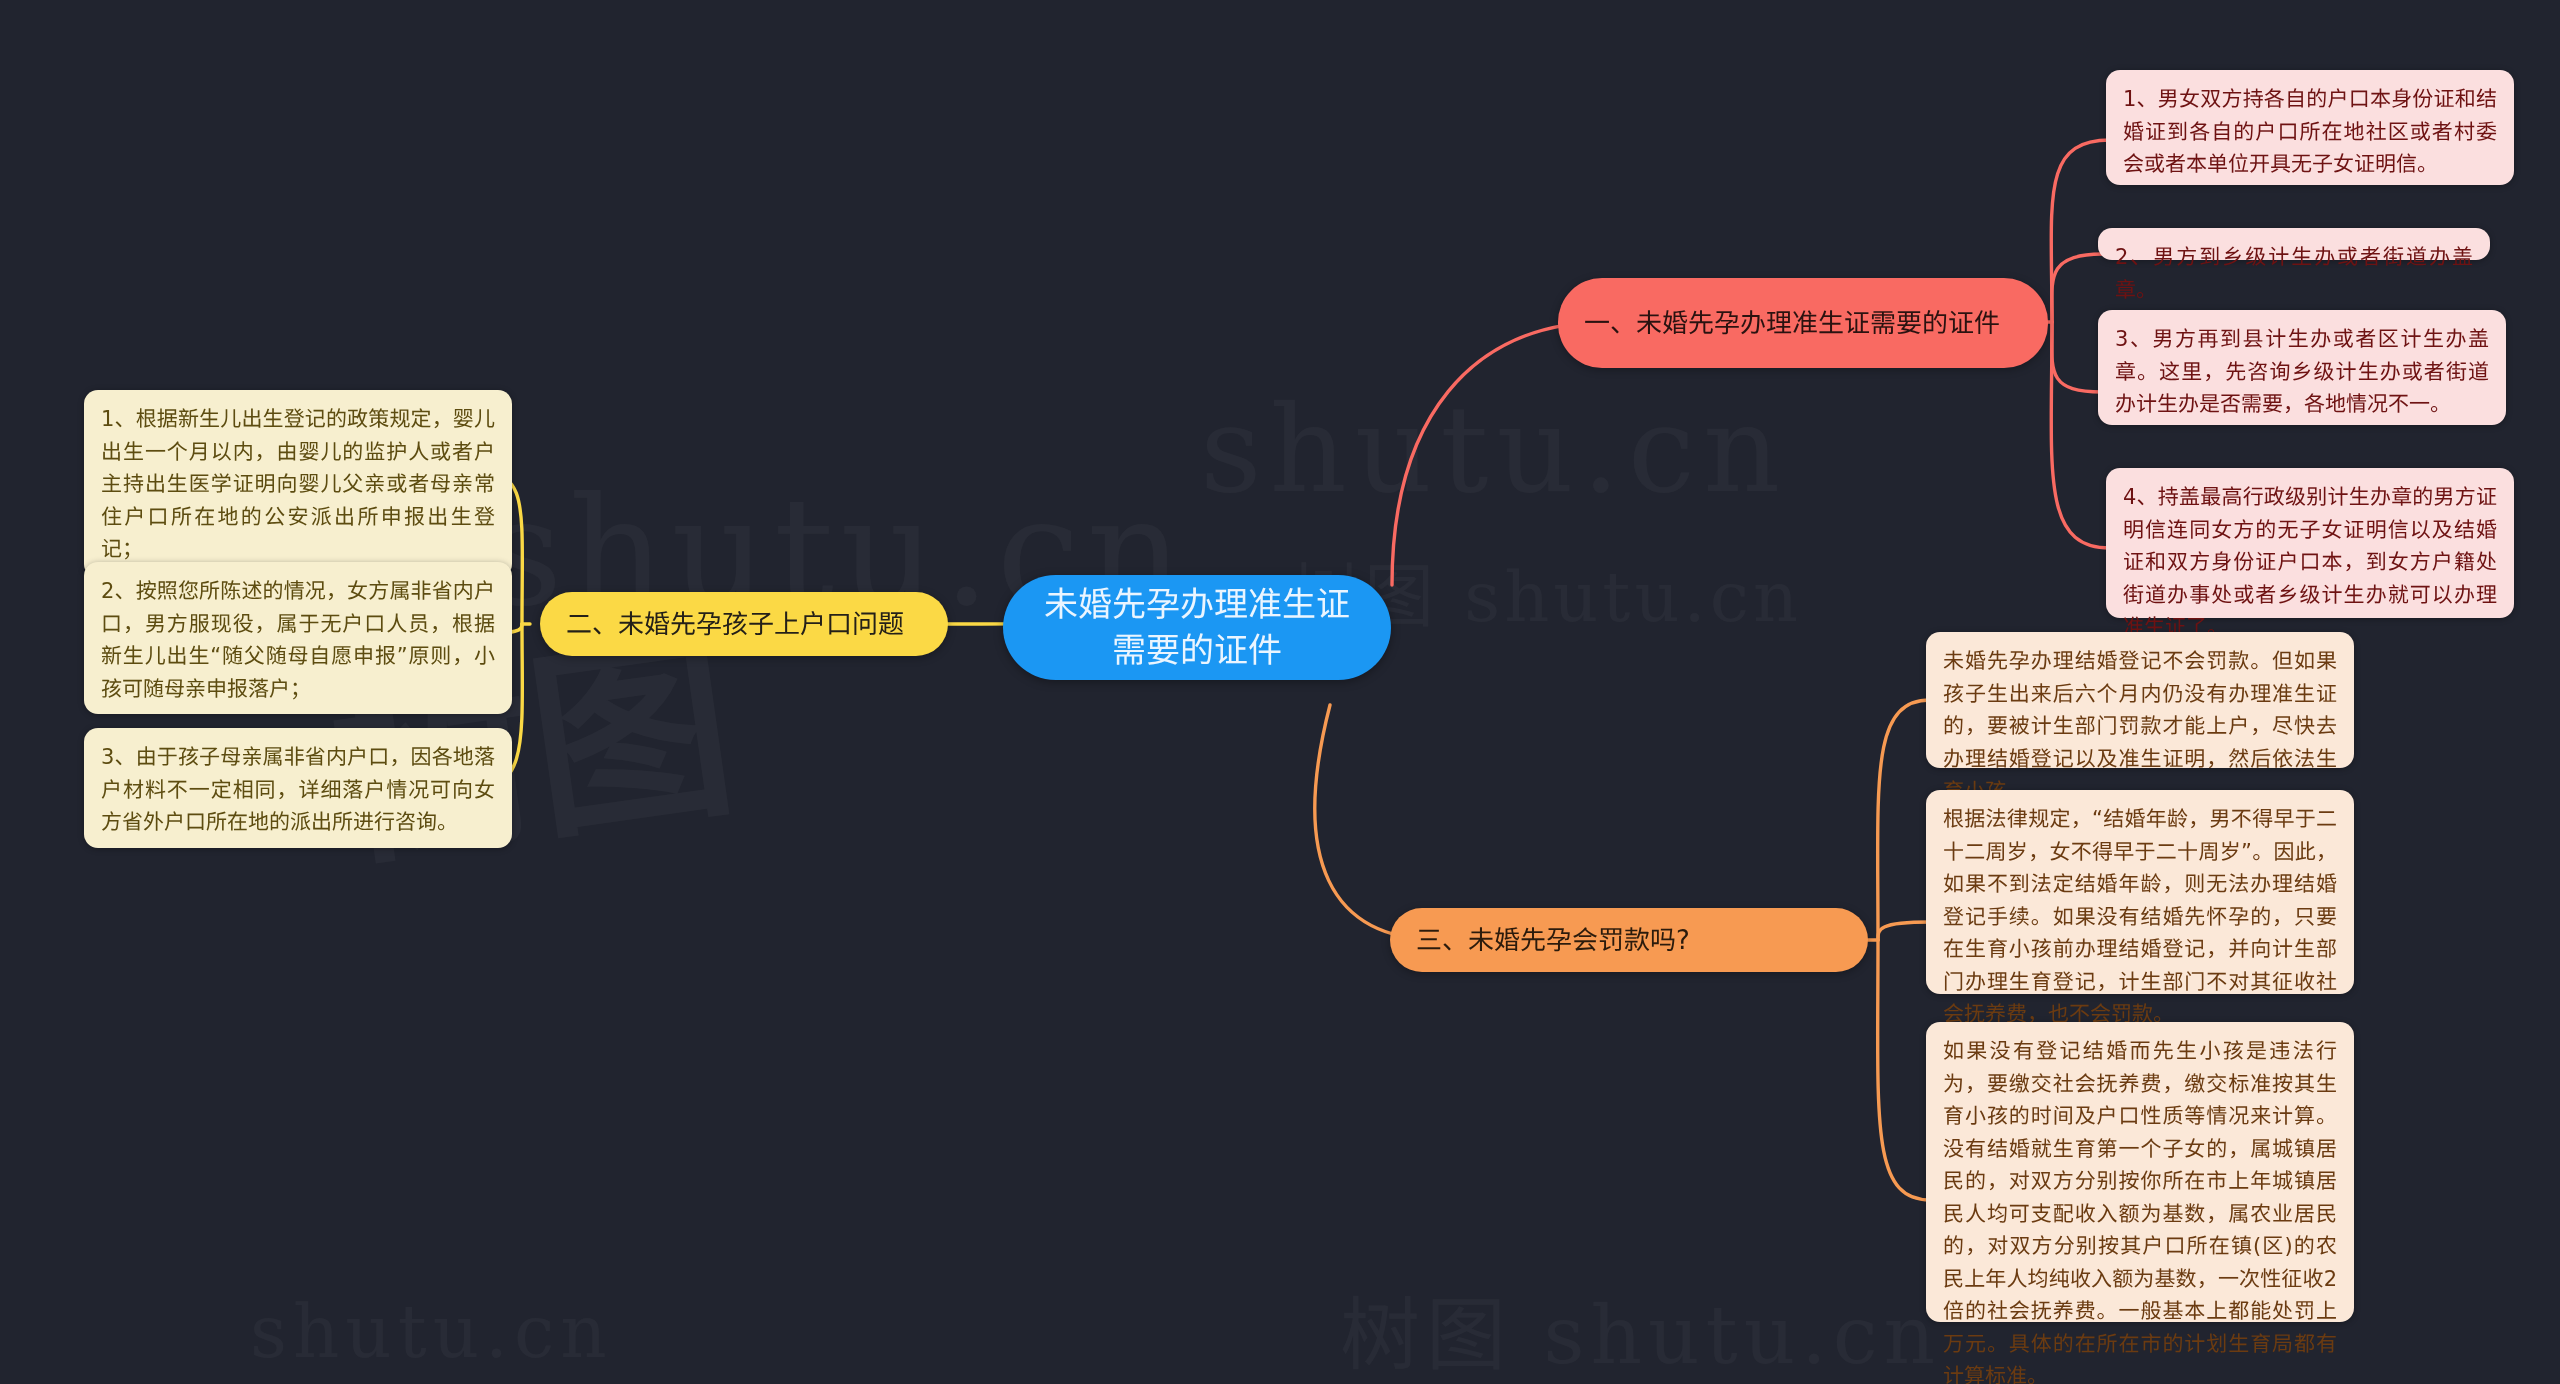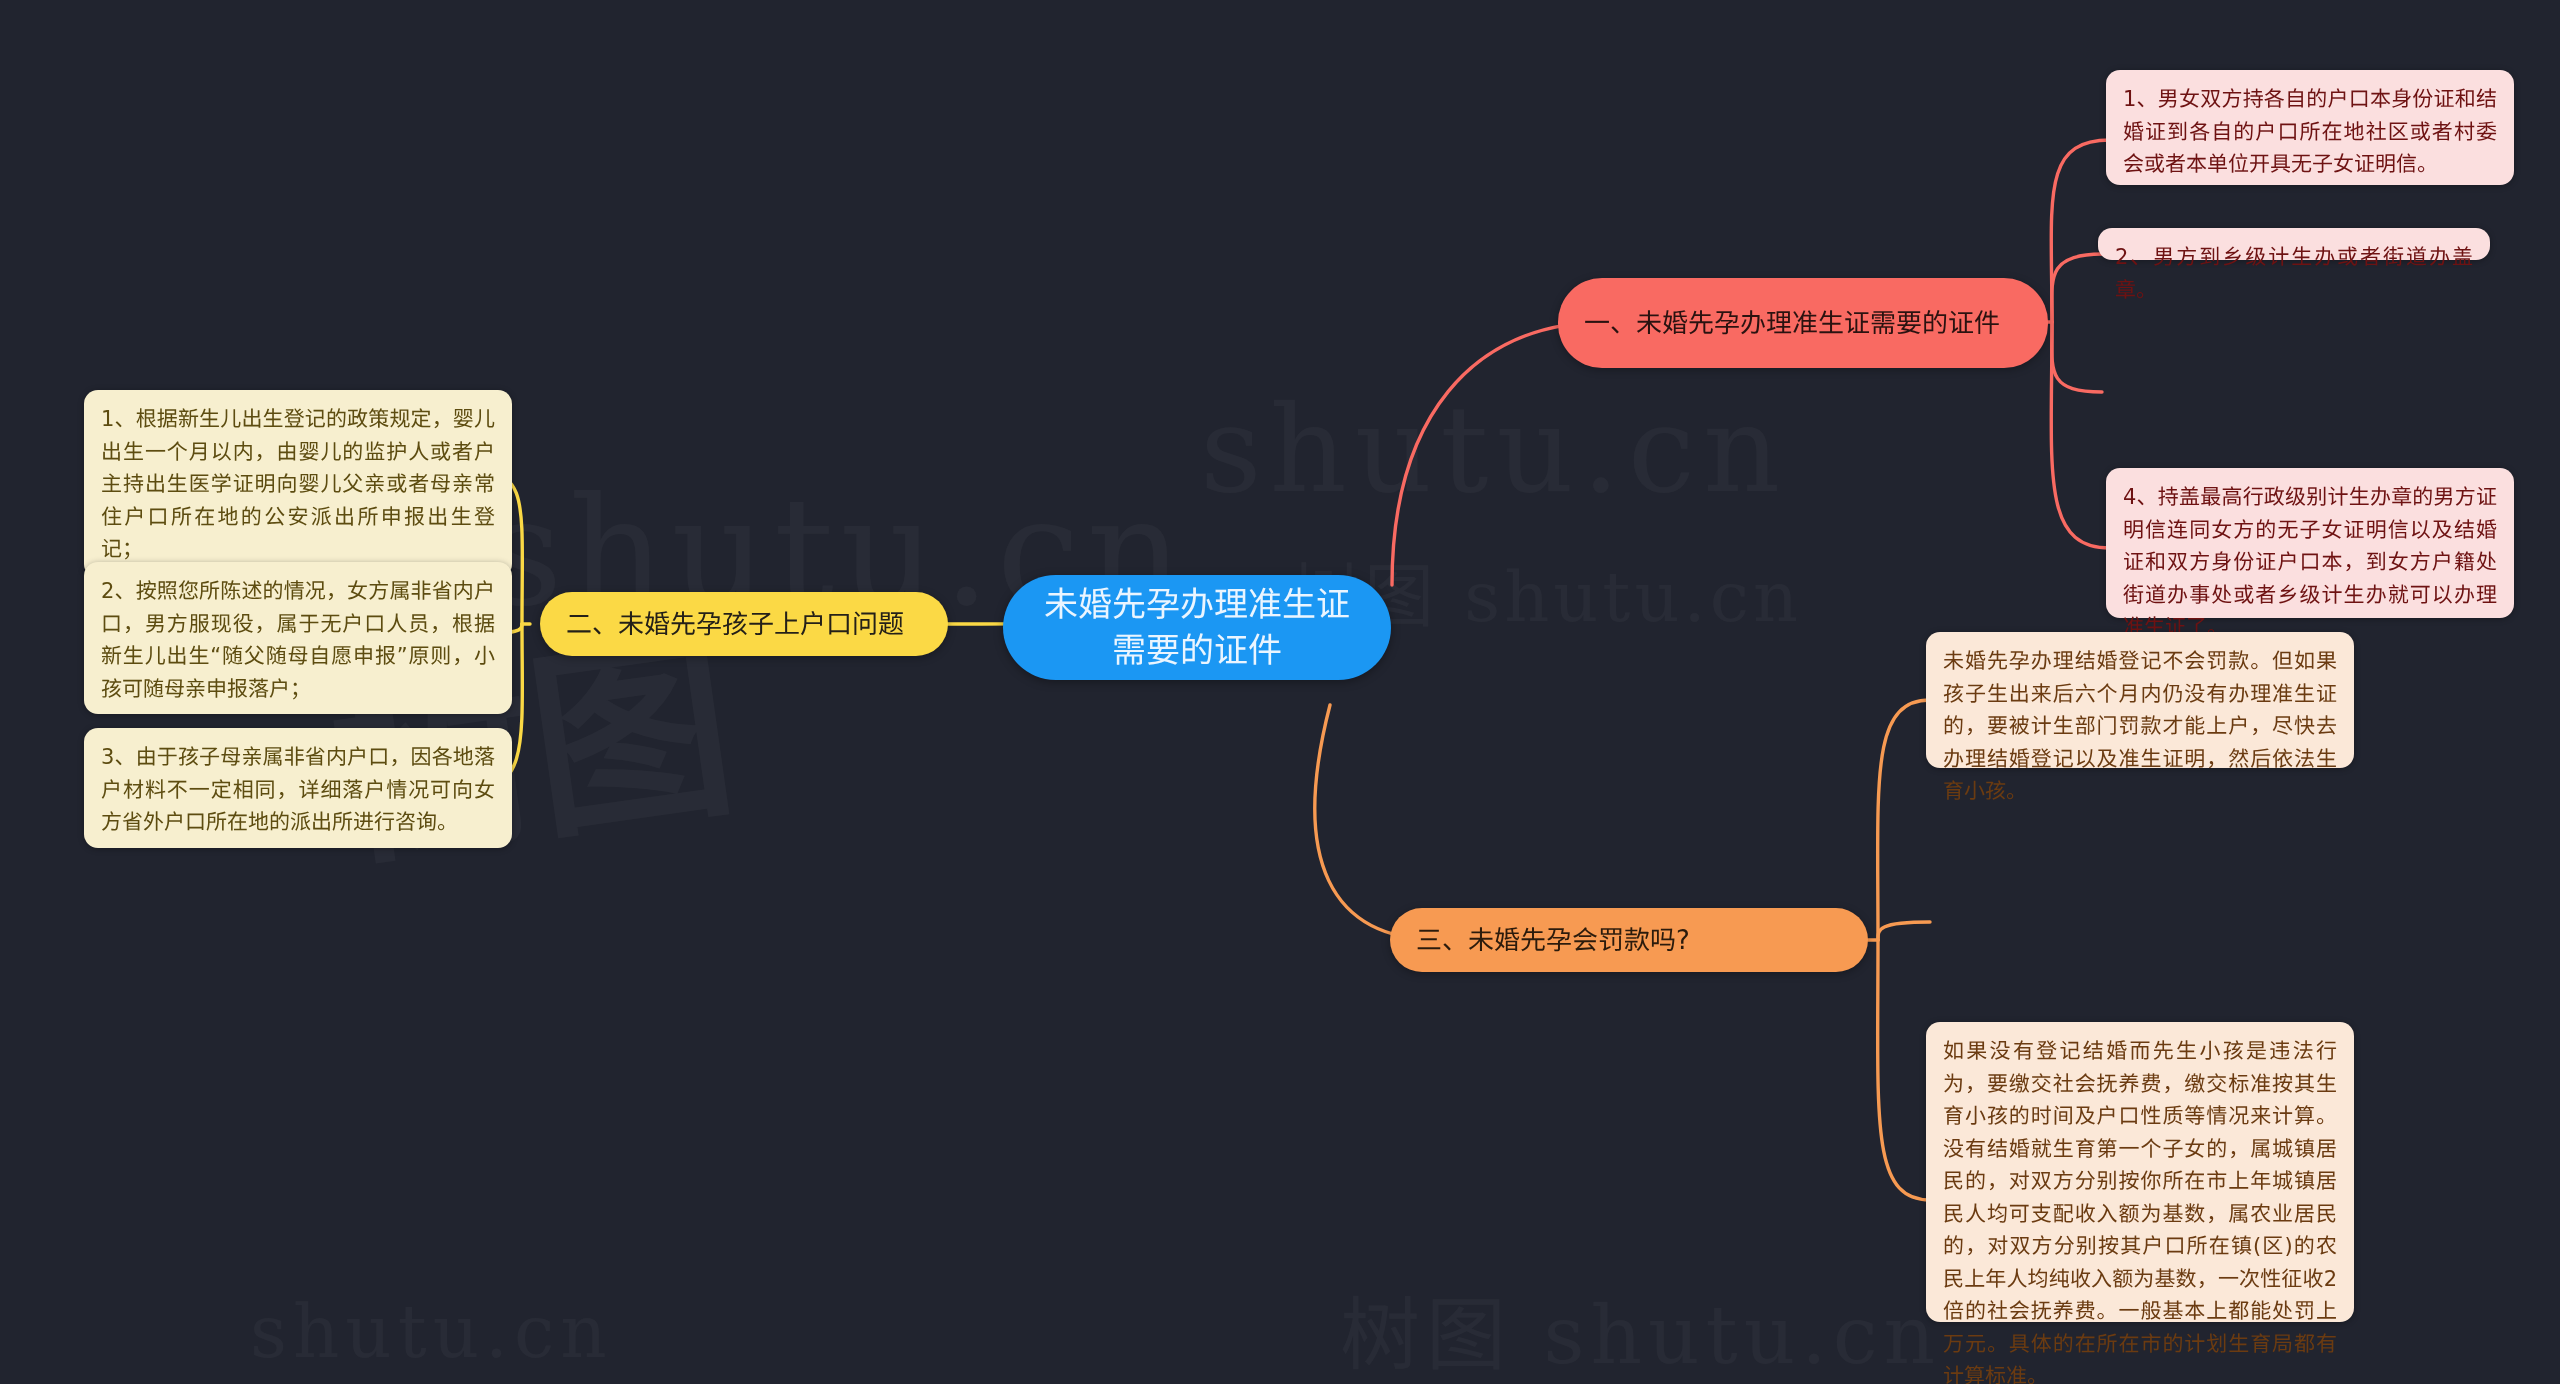--- a/index.html
+++ b/index.html
@@ -123,20 +123,23 @@
   </div>
 
   <div class="node leaf red" style="left:2106px;top:70px;width:408px;height:115px;">
     <span>1、男女双方持各自的户口本身份证和结婚证到各自的户口所在地社区或者村委会或者本单位开具无子女证明信。</span>
   </div>
 
   <div class="node leaf red" style="left:2098px;top:228px;width:392px;height:32px;">
     <span>2、男方到乡级计生办或者街道办盖章。</span>
   </div>
 
+  <div class="node leaf red" style="left:2098px;top:310px;width:408px;height:115px;">
+    <span>3、男方再到县计生办或者区计生办盖章。这里，先咨询乡级计生办或者街道办计生办是否需要，各地情况不一。</span>
+  </div>
 
   <div class="node leaf red" style="left:2106px;top:468px;width:408px;height:150px;">
     <span>4、持盖最高行政级别计生办章的男方证明信连同女方的无子女证明信以及结婚证和双方身份证户口本，到女方户籍处街道办事处或者乡级计生办就可以办理准生证了。</span>
   </div>
 
   <div class="node br yellow" style="left:540px;top:592px;width:408px;height:64px;">
     <span>二、未婚先孕孩子上户口问题</span>
   </div>
 
   <div class="node leaf yellow" style="left:84px;top:390px;width:428px;height:188px;">
@@ -152,18 +155,21 @@
   </div>
 
   <div class="node br orange" style="left:1390px;top:908px;width:478px;height:64px;">
     <span>三、未婚先孕会罚款吗?</span>
   </div>
 
   <div class="node leaf orange" style="left:1926px;top:632px;width:428px;height:136px;">
     <span>未婚先孕办理结婚登记不会罚款。但如果孩子生出来后六个月内仍没有办理准生证的，要被计生部门罚款才能上户，尽快去办理结婚登记以及准生证明，然后依法生育小孩。</span>
   </div>
 
+  <div class="node leaf orange" style="left:1926px;top:790px;width:428px;height:204px;">
+    <span>根据法律规定，“结婚年龄，男不得早于二十二周岁，女不得早于二十周岁”。因此，如果不到法定结婚年龄，则无法办理结婚登记手续。如果没有结婚先怀孕的，只要在生育小孩前办理结婚登记，并向计生部门办理生育登记，计生部门不对其征收社会抚养费，也不会罚款。</span>
+  </div>
 
   <div class="node leaf orange" style="left:1926px;top:1022px;width:428px;height:300px;">
     <span>如果没有登记结婚而先生小孩是违法行为，要缴交社会抚养费，缴交标准按其生育小孩的时间及户口性质等情况来计算。没有结婚就生育第一个子女的，属城镇居民的，对双方分别按你所在市上年城镇居民人均可支配收入额为基数，属农业居民的，对双方分别按其户口所在镇(区)的农民上年人均纯收入额为基数，一次性征收2倍的社会抚养费。一般基本上都能处罚上万元。具体的在所在市的计划生育局都有计算标准。</span>
   </div>
 
 </div>
 
 </body></html>

